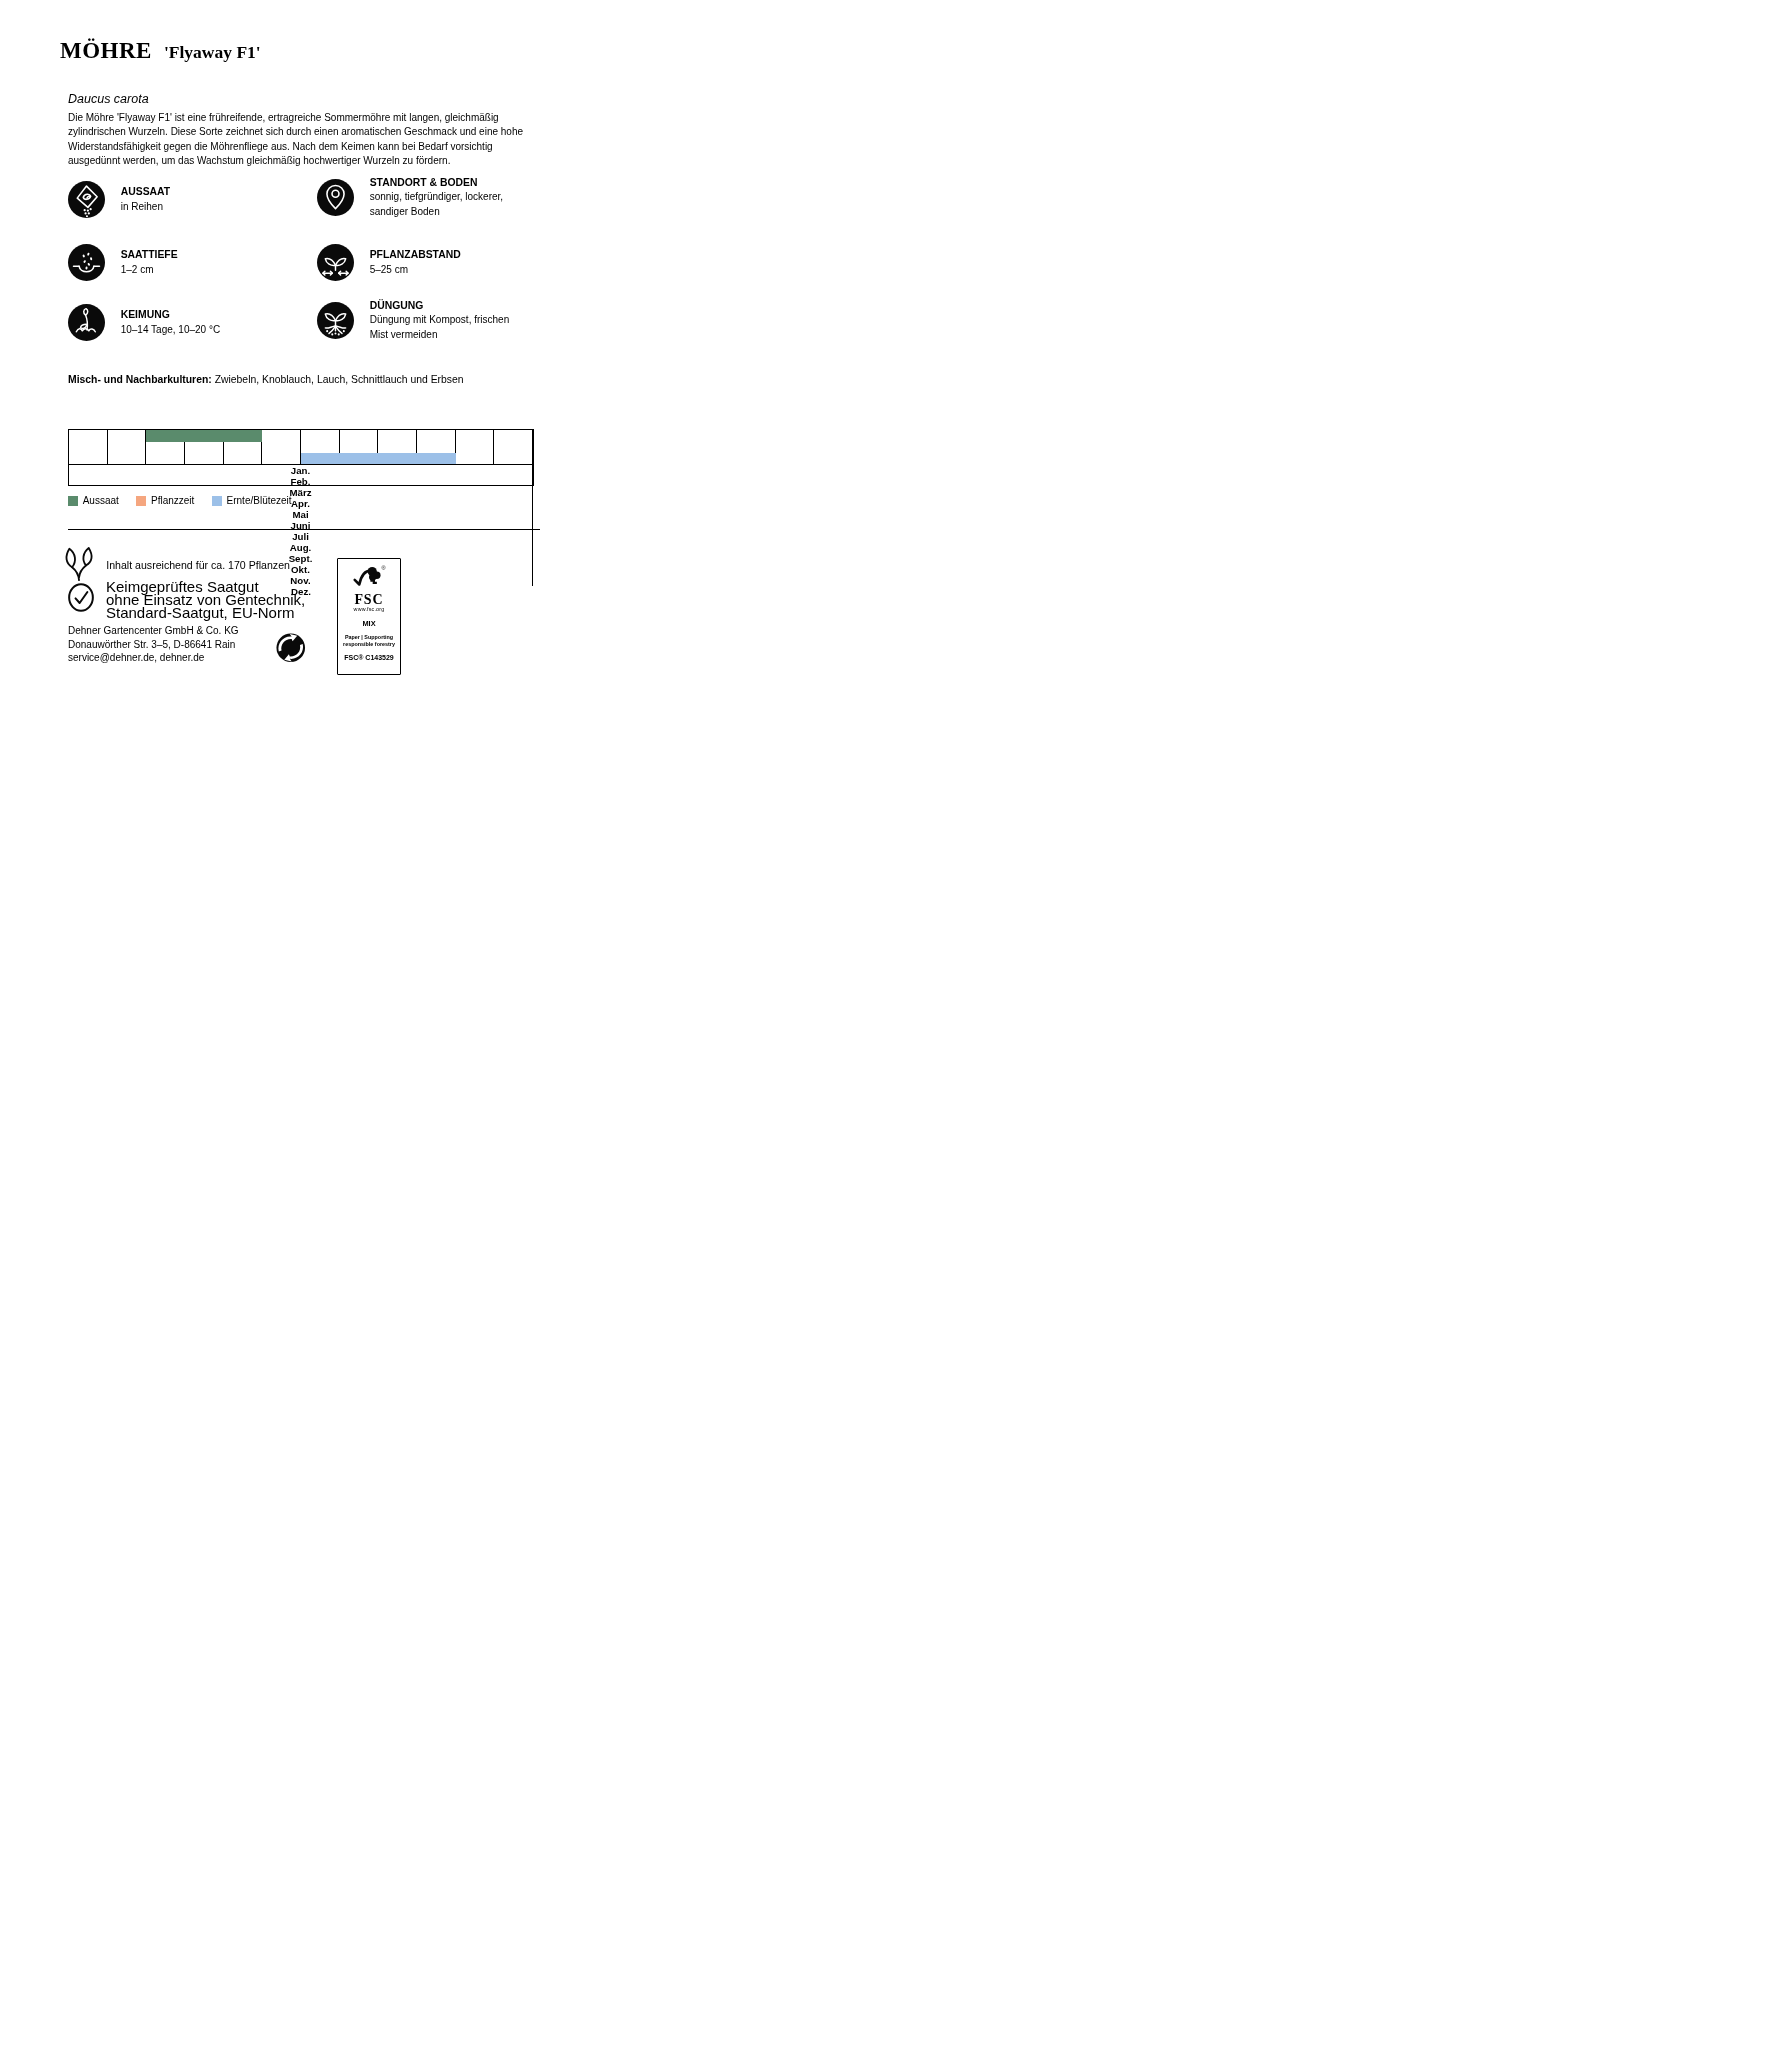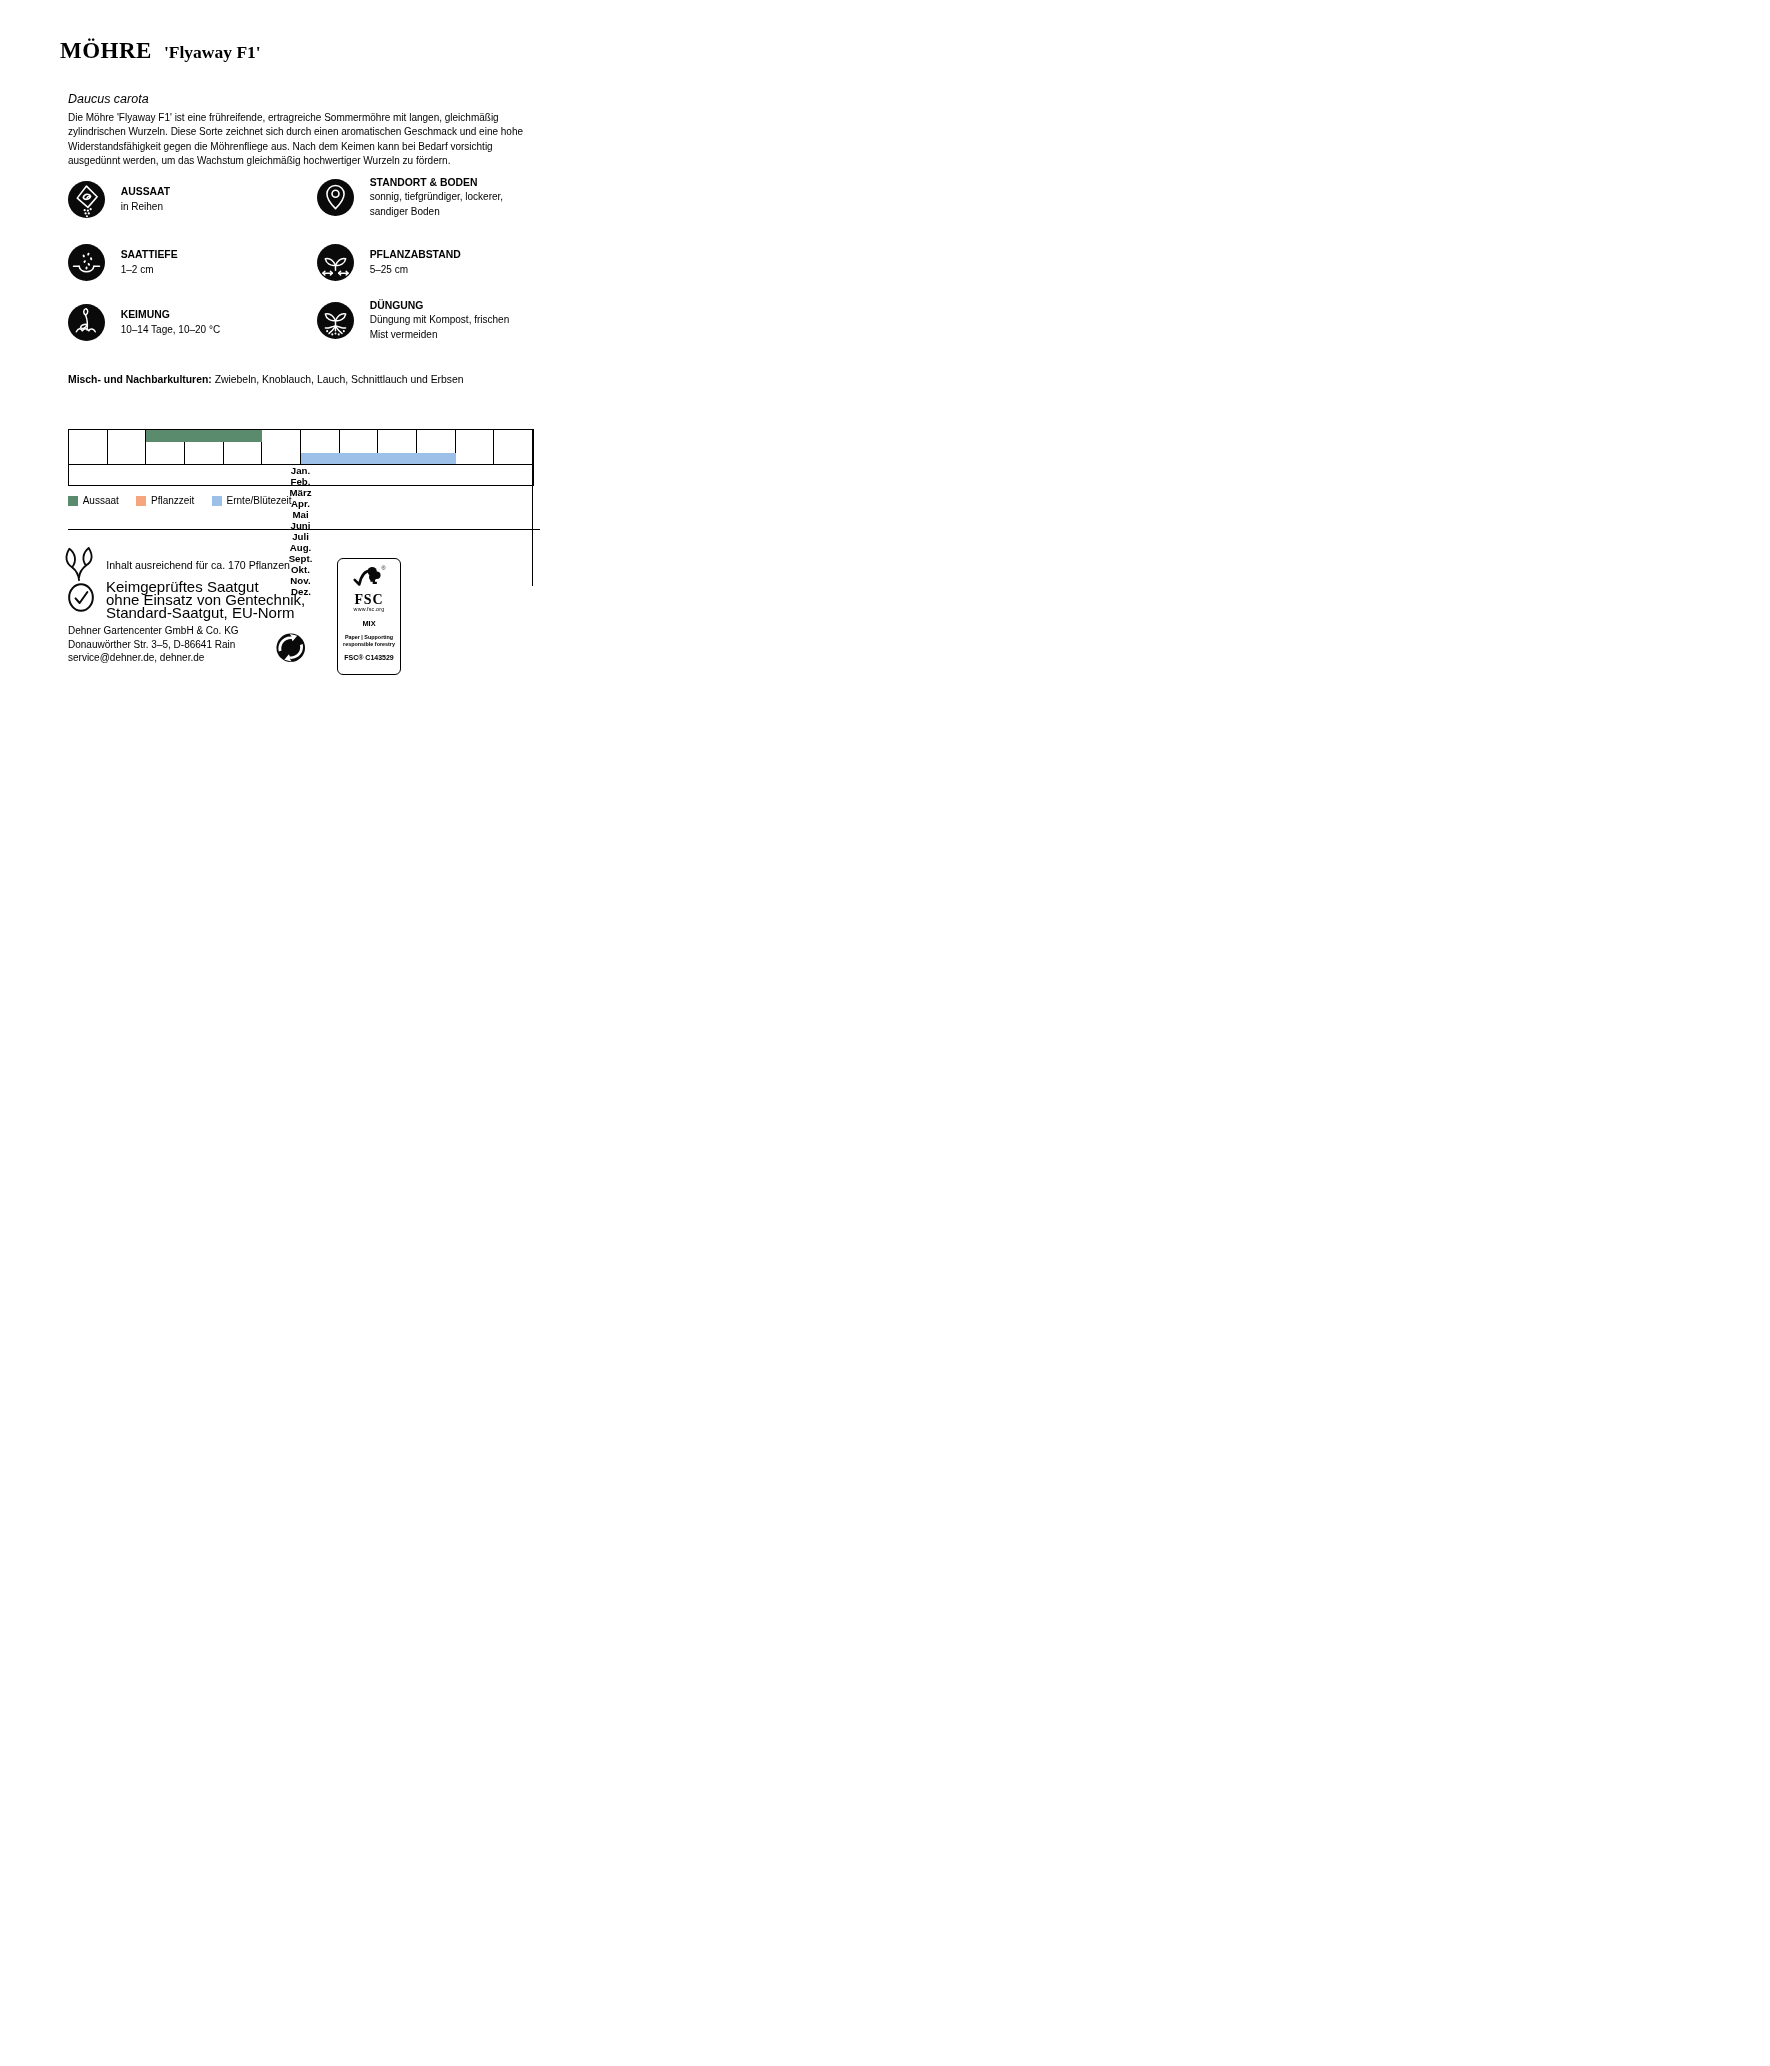--- a/index.html
+++ b/index.html
@@ -87,21 +87,21 @@
   .content-row .big-leaf { width:35px; height:37px; margin-right:9.2px; }
   .content-line { font-size:10.6px; }
   .quality-row { position:absolute; left:67px; top:580px; display:flex; }
   .quality-row .check-icon { width:28px; height:31px; margin-right:11px; margin-top:1.8px; }
   .quality-lines { font-size:15px; line-height:13px; }
   .address { position:absolute; left:68px; top:624px; font-size:10px; line-height:13.6px; }
   .recycle { position:absolute; left:276px; top:633px; width:29.5px; height:29.5px; }
   
   .fsc-box {
     position:absolute; left:337px; top:558px; width:64px; height:117px;
-    border:1.4px solid #000; border-radius:6px; box-sizing:border-box;
+    border:1.4px solid #000; border-radius:1px; box-sizing:border-box;
     display:flex; flex-direction:column; align-items:center;
     padding-top:4.6px;
   }
   .fsc-logo { width:36px; height:29px; }
   .fsc-word { font-family:"Liberation Serif", serif; font-weight:bold; font-size:14px; letter-spacing:0.9px; line-height:13px; }
   .fsc-url { font-size:5.3px; letter-spacing:0.2px; margin-top:0.5px; }
   .fsc-mix { font-size:7.4px; font-weight:bold; margin-top:6.5px; }
   .fsc-desc { font-size:5.4px; font-weight:bold; text-align:center; line-height:6.7px; margin-top:6.5px; }
   .fsc-license { font-size:7px; font-weight:bold; margin-top:6px; }
 </style>

